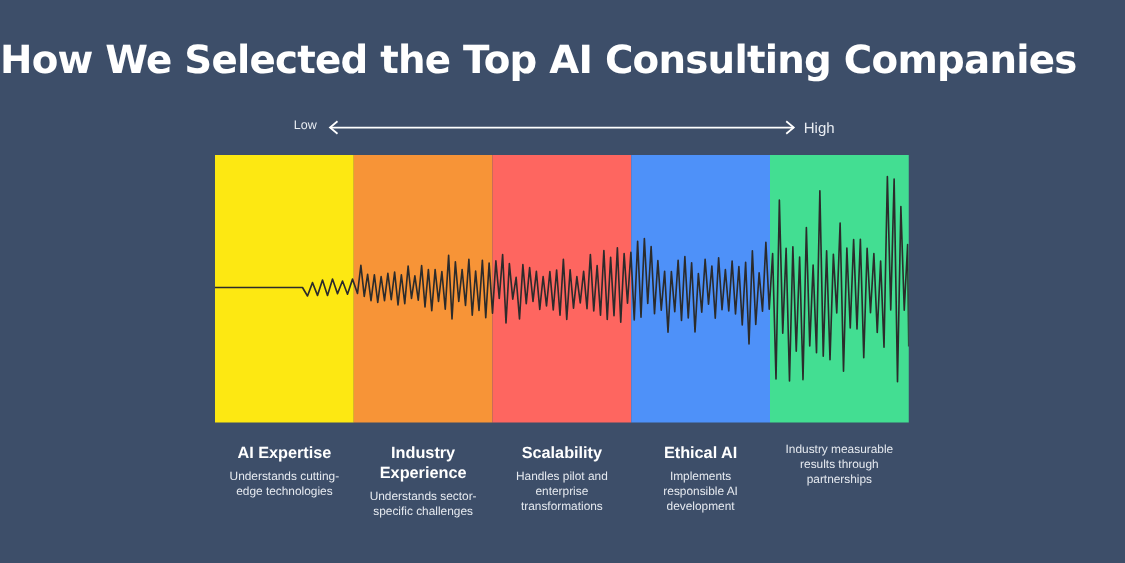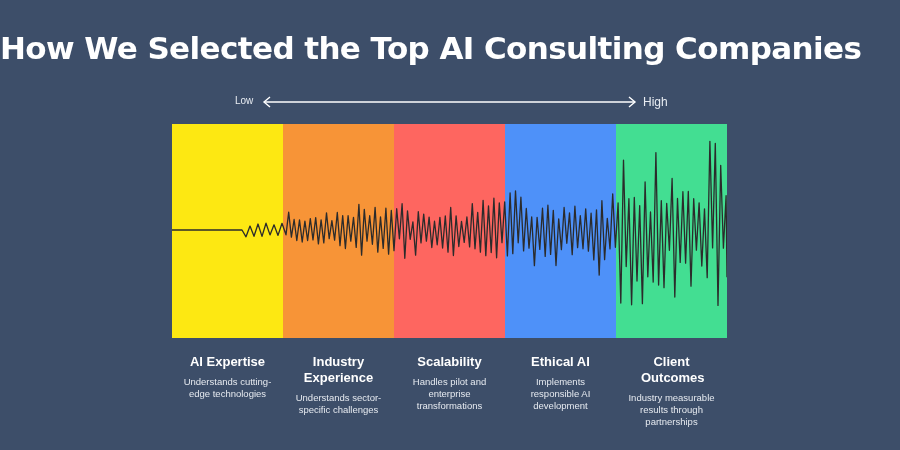--- a/index.html
+++ b/index.html
@@ -79,16 +79,15 @@
   </div>
   <div class="col" style="left:222px;">
     <div class="head">Scalability</div>
     <div class="desc" style="padding:0 10px;">Handles pilot and enterprise transformations</div>
   </div>
   <div class="col" style="left:333px;">
     <div class="head">Ethical AI</div>
     <div class="desc" style="padding:0 20px;">Implements responsible AI development</div>
   </div>
   <div class="col" style="left:444px;">
-    <div class="head" style="padding:0 25px;">Client Outcomes</div>
     <div class="desc" style="padding:0 8px;">Industry measurable results through partnerships</div>
   </div>
 </div>
 
 </body></html>

